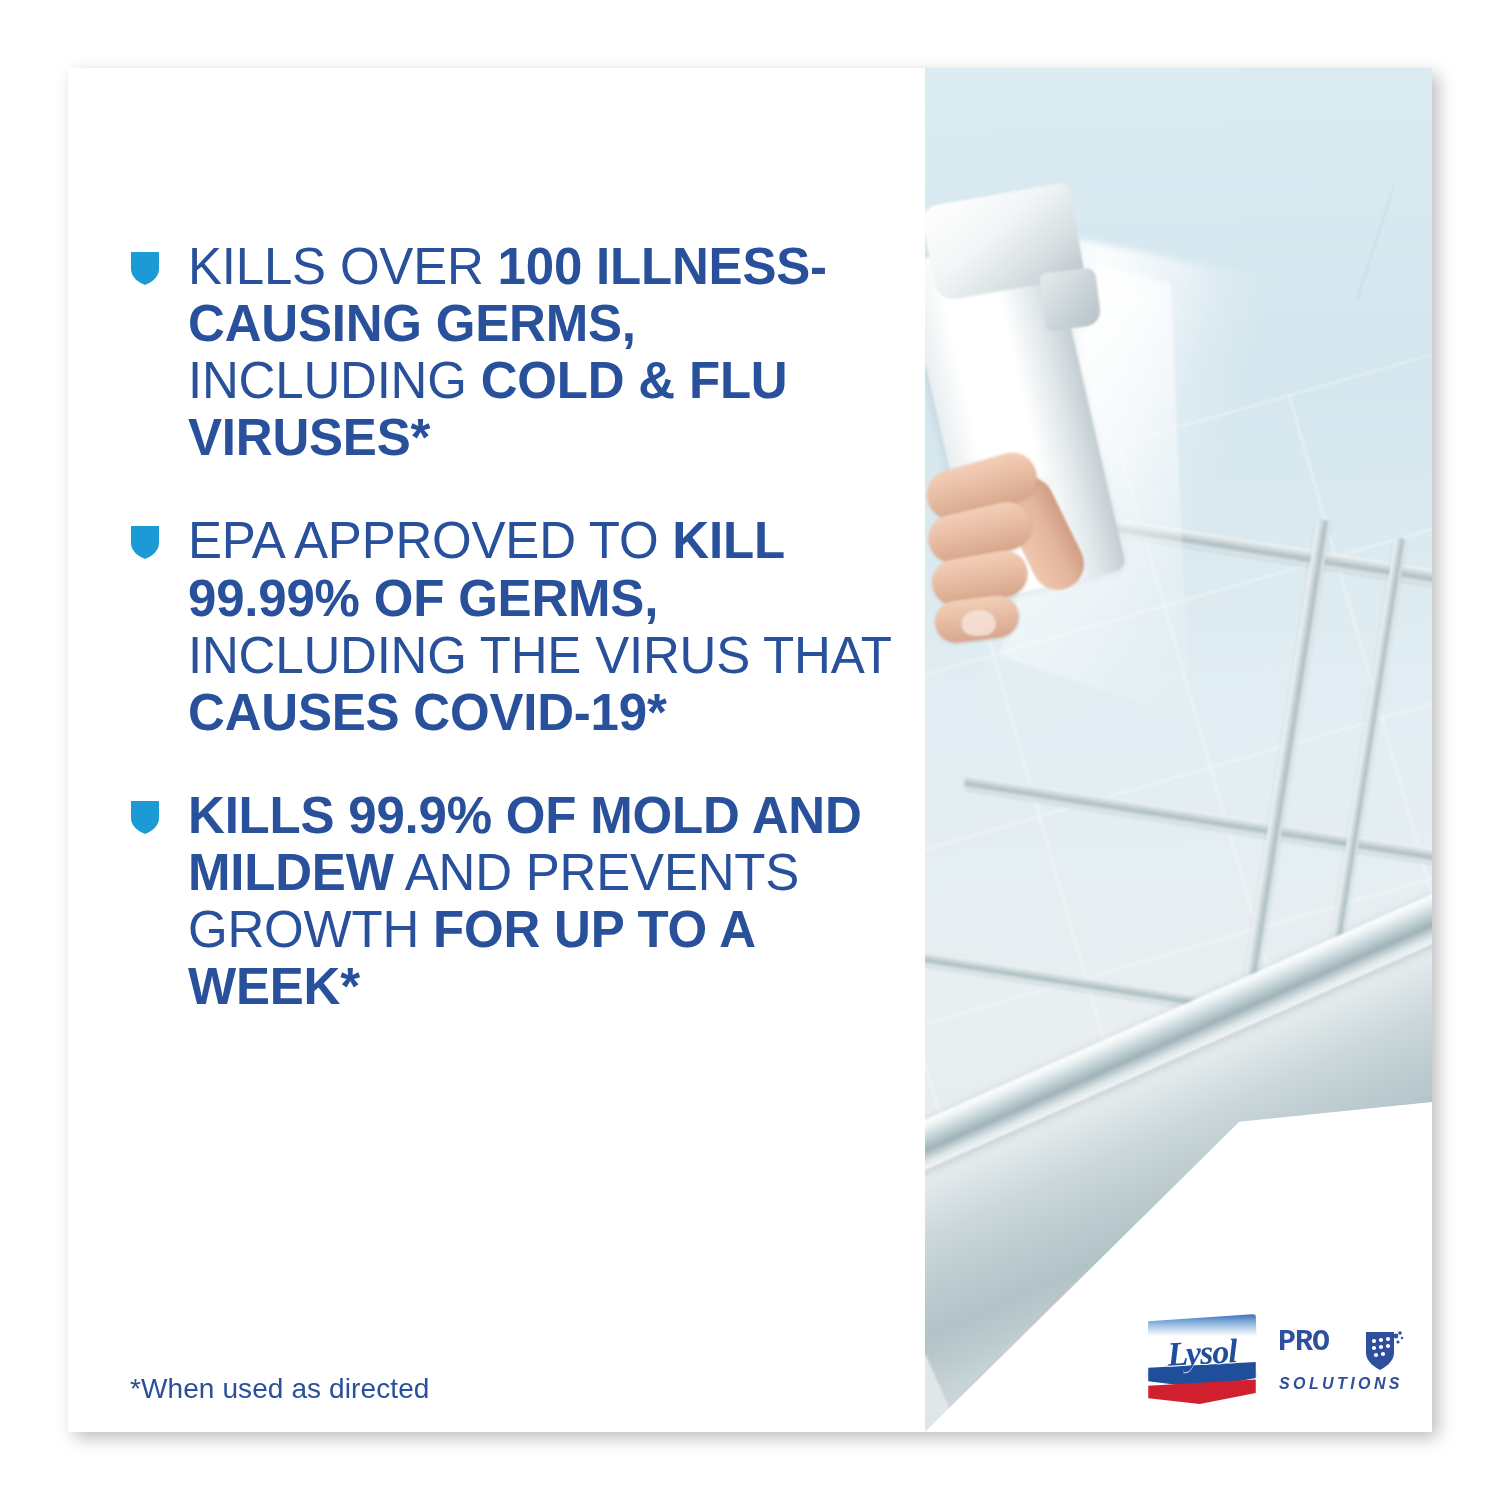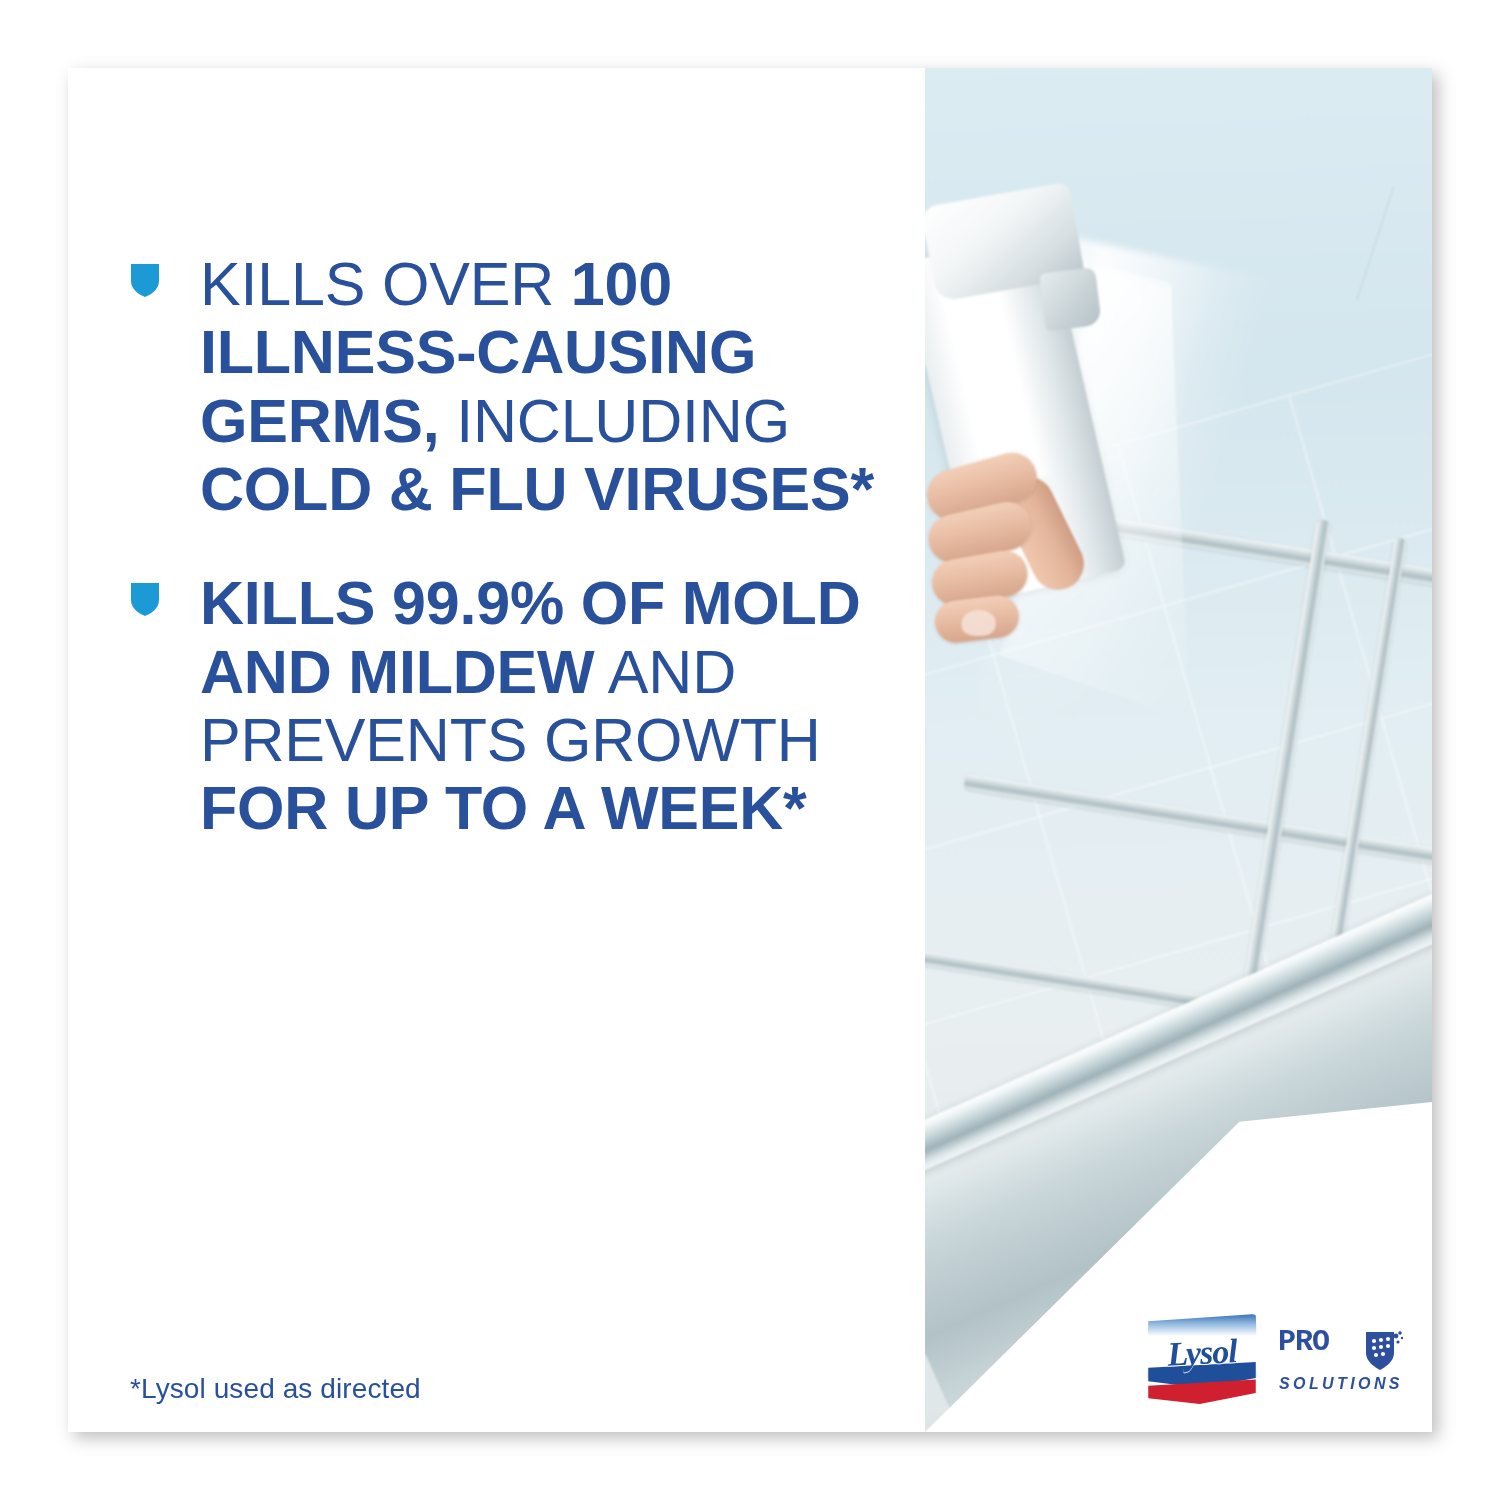--- a/index.html
+++ b/index.html
@@ -54,26 +54,26 @@
     left: 10px;
     top: 12px;
     width: 30px;
     height: 36px;
     display: block;
   }
 
   .claim-text {
     color: #28509B;
     font-family: "Liberation Sans", sans-serif;
-    font-size: 61px;
+    font-size: 51px;
     line-height: 1.12;
     letter-spacing: -0.2px;
     font-weight: 400;
     text-transform: uppercase;
-    margin: 12px;
+    margin: 0;
   }
   .claim-text b { font-weight: 700; }
 
   
   .footnote {
     position: absolute;
     left: 62px;
     top: 1305px;
     color: #28509B;
     font-family: "Liberation Sans", sans-serif;
@@ -446,34 +446,42 @@
 
       <div class="claim">
         <span class="shield-bullet">
           <svg viewBox="0 0 30 36" width="30" height="36" aria-hidden="true">
             <path d="M1 2 L29 2 L29 19 C29 28 20 33 15 35 C10 33 1 28 1 19 Z" fill="#1C9AD6"></path>
           </svg>
         </span>
         <p class="claim-text"><span>KILLS OVER </span><b>100 ILLNESS-CAUSING GERMS,</b><span> INCLUDING </span><b>COLD &amp; FLU VIRUSES*</b></p>
       </div>
 
+      <div class="claim">
+        <span class="shield-bullet">
+          <svg viewBox="0 0 30 36" width="30" height="36" aria-hidden="true">
+            <path d="M1 2 L29 2 L29 19 C29 28 20 33 15 35 C10 33 1 28 1 19 Z" fill="#1C9AD6"></path>
+          </svg>
+        </span>
+        <p class="claim-text"><span>EPA APPROVED TO </span><b>KILL 99.99% OF GERMS,</b><span> INCLUDING THE VIRUS THAT </span><b>CAUSES COVID-19*</b></p>
+      </div>
 
       <div class="claim">
         <span class="shield-bullet">
           <svg viewBox="0 0 30 36" width="30" height="36" aria-hidden="true">
             <path d="M1 2 L29 2 L29 19 C29 28 20 33 15 35 C10 33 1 28 1 19 Z" fill="#1C9AD6"></path>
           </svg>
         </span>
         <p class="claim-text"><b>KILLS 99.9% OF MOLD AND MILDEW</b><span> AND PREVENTS GROWTH </span><b>FOR UP TO A WEEK*</b></p>
       </div>
 
 
     </div>
 
-    <div class="footnote">*Lysol used as directed</div>
+    <div class="footnote">*When used as directed</div>
 
     <div class="photo">
       <div class="photo-bg"></div>
       <div class="tile-grid"></div>
       <div class="wall-streak"></div>
 
       <div class="rail rail-top-horiz"></div>
       <div class="rail rail-second-horiz"></div>
       <div class="rail rail-third-horiz"></div>
       <div class="rail v rail-vert-a"></div>

